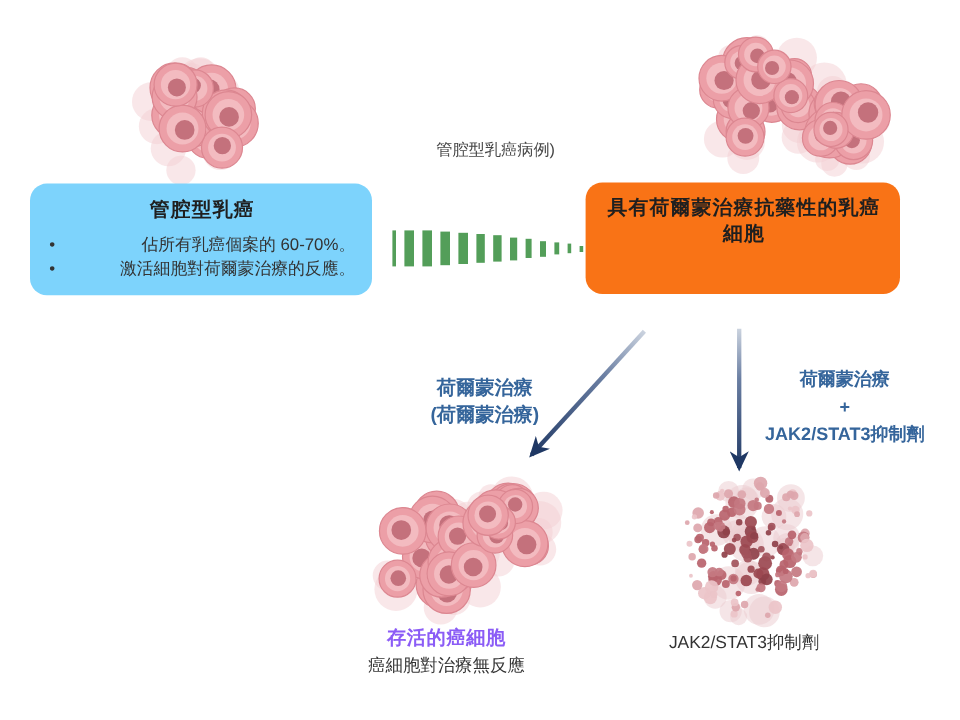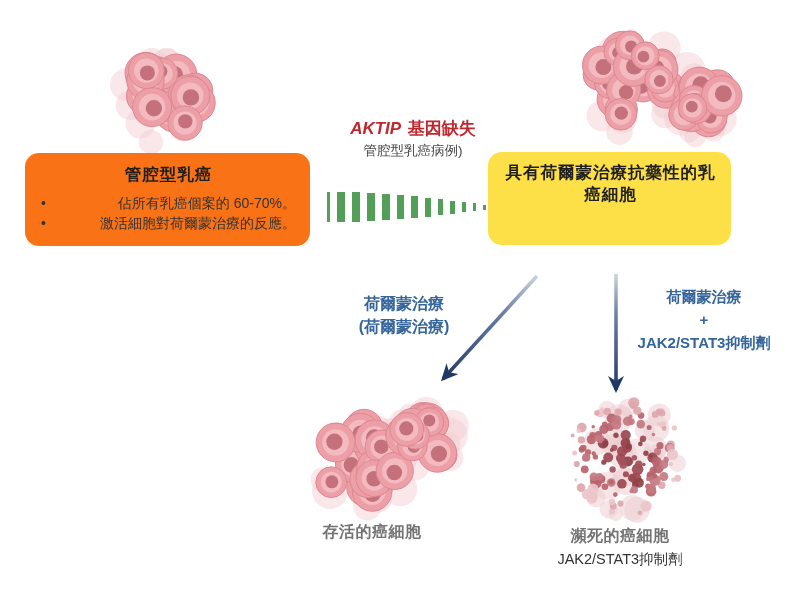--- a/index.html
+++ b/index.html
@@ -2,45 +2,45 @@
 <html><head>
 <meta charset="utf-8">
 <style>
   html,body{margin:0;padding:0;}
   body{font-family:"Liberation Sans","DejaVu Sans",sans-serif;background:#ffffff;}
   .canvas{position:relative;width:800px;height:600px;background:#ffffff;overflow:hidden;}
   .abs{position:absolute;}
 
   
   .box{position:absolute;border-radius:14px;box-sizing:border-box;}
-  .box.luminal{left:25px;top:153px;width:285px;height:93px;background:#f97316;padding:11px 14px 8px 16px;}
-  .box.resistant{left:488px;top:152px;width:243px;height:93px;background:#fde047;padding:10px 14px 8px 16px;}
+  .box.luminal{left:25px;top:153px;width:285px;height:93px;background:#7dd3fc;padding:11px 14px 8px 16px;}
+  .box.resistant{left:488px;top:152px;width:262px;height:93px;background:#f97316;padding:10px 14px 8px 16px;}
   .box-title{text-align:center;font-weight:bold;font-size:16.5px;color:#1f1f1f;margin-bottom:7px;letter-spacing:1px;}
   .bullet{font-size:14px;color:#333;line-height:1.45;padding-left:13px;position:relative;text-align:right;}
   .bullet::before{content:"•";position:absolute;left:0;top:0;color:#333;}
 
   
   .aktip{left:322px;top:117px;width:182px;text-align:center;}
   .aktip-title{font-size:17px;font-weight:bold;color:#C0272D;margin-bottom:3px;}
   .aktip-title .gene{font-style:italic;margin-right:2px;}
   .aktip-sub{font-size:13.5px;color:#454545;line-height:1.22;}
 
   
   .green-arrow{left:327px;top:191px;width:170px;height:32px;display:flex;align-items:center;gap:7px;}
 
   
-  .blue-label{position:absolute;text-align:center;color:#35659B;font-weight:bold;}
+  .blue-label{position:absolute;text-align:center;color:#35659B;font-weight:bold;margin-top:20px;}
   .blue-label.mono{left:340px;top:293px;width:128px;font-size:16px;line-height:1.42;}
   .blue-label.combo{left:623px;top:286px;width:162px;font-size:15px;line-height:1.52;}
 
   
   .caption{position:absolute;text-align:center;color:#333;}
   .caption.surviving{left:262px;top:522px;width:220px;}
   .caption.dying{left:485px;top:526px;width:270px;}
-  .caption .cap-title{font-weight:bold;font-size:16px;color:#737373;margin-bottom:2px;letter-spacing:0.5px;}
+  .caption .cap-title{font-weight:bold;font-size:16px;color:#8b5cf6;margin-bottom:2px;letter-spacing:0.5px;}
   .caption .cap-line{font-size:14.5px;line-height:1.38;}
 
   svg{display:block;}
   .overlay{position:absolute;left:0;top:0;pointer-events:none;}
 </style>
 </head>
 <body>
 
 <div class="canvas">
 
@@ -524,24 +524,20 @@
       <circle cx="91.0" cy="89.8" r="4.9" fill="#8F414A" opacity="0.92"></circle>
     </svg>
 
   <div class="box luminal">
     <div class="box-title">管腔型乳癌</div>
     <div class="bullet">佔所有乳癌個案的 60-70%。</div>
     <div class="bullet">激活細胞對荷爾蒙治療的反應。</div>
   </div>
 
   <div class="abs aktip">
-    <div class="aktip-title">
-      <span class="gene">AKTIP</span>
-      <span>基因缺失</span>
-    </div>
     <div class="aktip-sub">管腔型乳癌病例)</div>
   </div>
 
   <div id="green-arrow" class="abs green-arrow">
       <div style="height: 30px; width: 3px; background: rgb(83, 158, 89);"></div>
       <div style="height: 30px; width: 8px; background: rgb(83, 158, 89);"></div>
       <div style="height: 30px; width: 8px; background: rgb(83, 158, 89);"></div>
       <div style="height: 28px; width: 8px; background: rgb(83, 158, 89);"></div>
       <div style="height: 26px; width: 8px; background: rgb(83, 158, 89);"></div>
       <div style="height: 24px; width: 7px; background: rgb(83, 158, 89);"></div>
@@ -583,19 +579,19 @@
     <div>(荷爾蒙治療)</div>
   </div>
   <div class="blue-label combo">
     <div>荷爾蒙治療</div>
     <div>+</div>
     <div>JAK2/STAT3抑制劑</div>
   </div>
 
   <div class="caption surviving">
     <div class="cap-title">存活的癌細胞</div>
+    <div class="cap-line">癌細胞對治療無反應</div>
   </div>
   <div class="caption dying">
-    <div class="cap-title">瀕死的癌細胞</div>
     <div class="cap-line">JAK2/STAT3抑制劑</div>
   </div>
 
 </div>
 
 </body></html>

